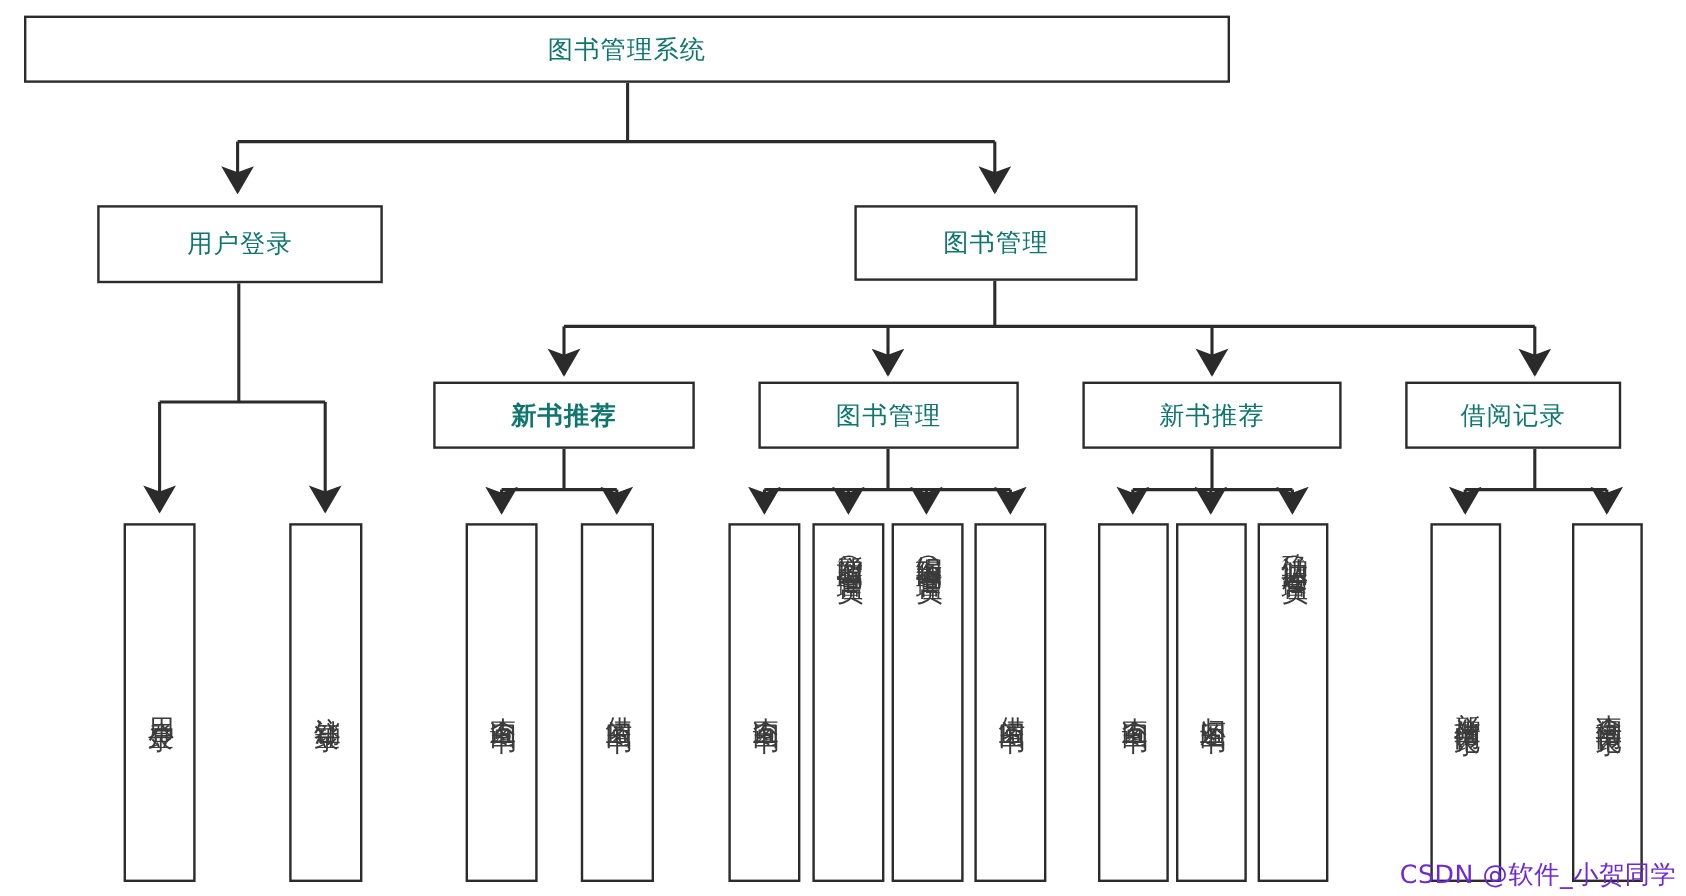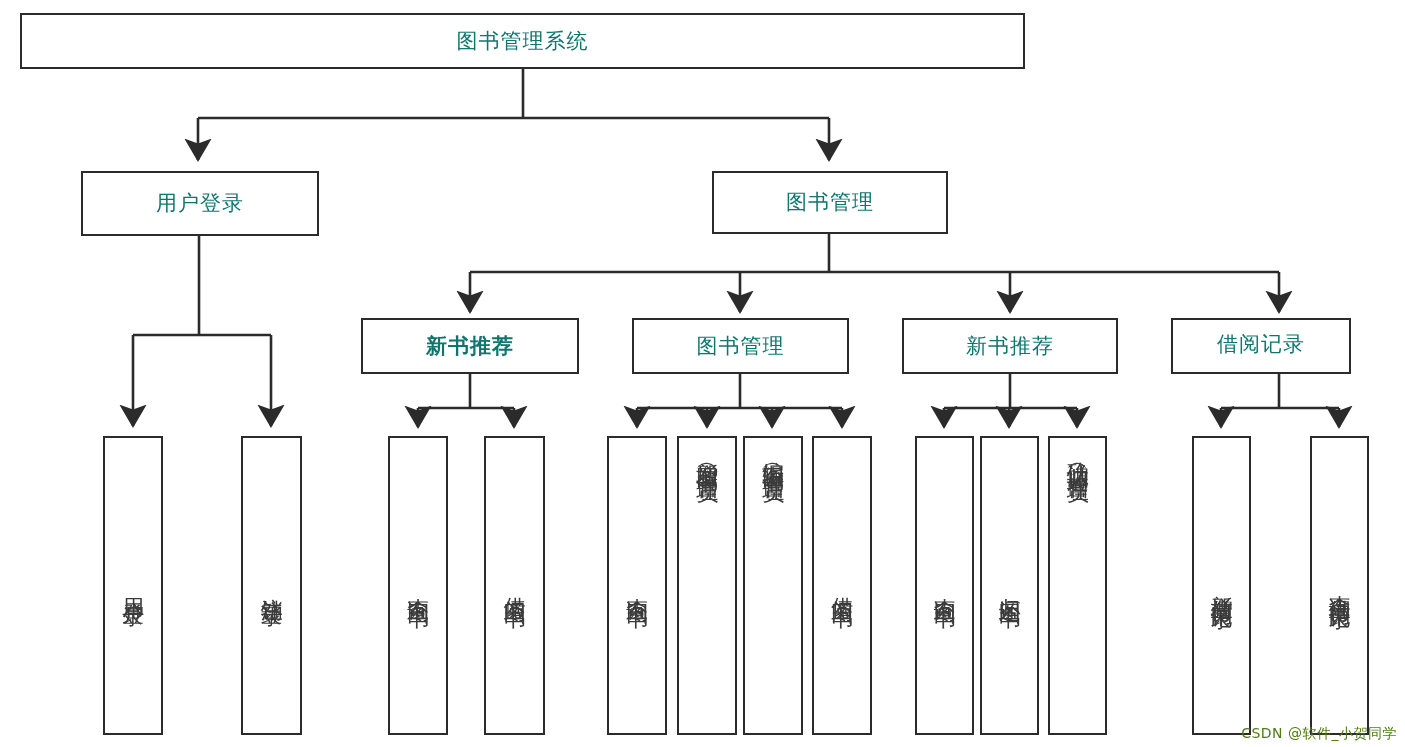--- a/index.html
+++ b/index.html
@@ -45,22 +45,22 @@
     line-height:1.12;
     letter-spacing:3px;
     white-space:nowrap;
     color:#3b3b3b;
   }
   
   .leaf.mid{padding-top:0;align-items:center;}
   .watermark{
     position:absolute;
     right:8px;bottom:4px;
-    font-size:14px;
-    color:#4d7c0f;
+    font-size:21px;
+    color:#6d28d9;
     letter-spacing:0.5px;
     white-space:nowrap;
     z-index:3;
     font-family:"DejaVu Sans","Liberation Sans",sans-serif;
   }
 </style>
 </head>
 <body>
 
 <svg id="diagram" viewBox="0 0 1405 747" width="1405" height="747" xmlns="http://www.w3.org/2000/svg">
@@ -126,21 +126,21 @@
 
 <div class="node" style="left:361px;top:318px;width:218px;height:56px;font-weight:bold;">
   <span class="lbl">新书推荐</span>
 </div>
 <div class="node" style="left:632px;top:318px;width:217px;height:56px;">
   <span class="lbl">图书管理</span>
 </div>
 <div class="node" style="left:902px;top:318px;width:216px;height:56px;">
   <span class="lbl">新书推荐</span>
 </div>
-<div class="node" style="left:1171px;top:318px;width:180px;height:56px;font-family:Liberation Mono, monospace;">
+<div class="node" style="left:1171px;top:318px;width:180px;height:56px;">
   <span class="lbl">借阅记录</span>
 </div>
 
 <div class="node leaf mid" style="left:103px;top:436px;width:60px;height:299px;">
   <span class="lbl">用户登录</span>
 </div>
 <div class="node leaf mid" style="left:241px;top:436px;width:61px;height:299px;">
   <span class="lbl">注销登录</span>
 </div>
 

